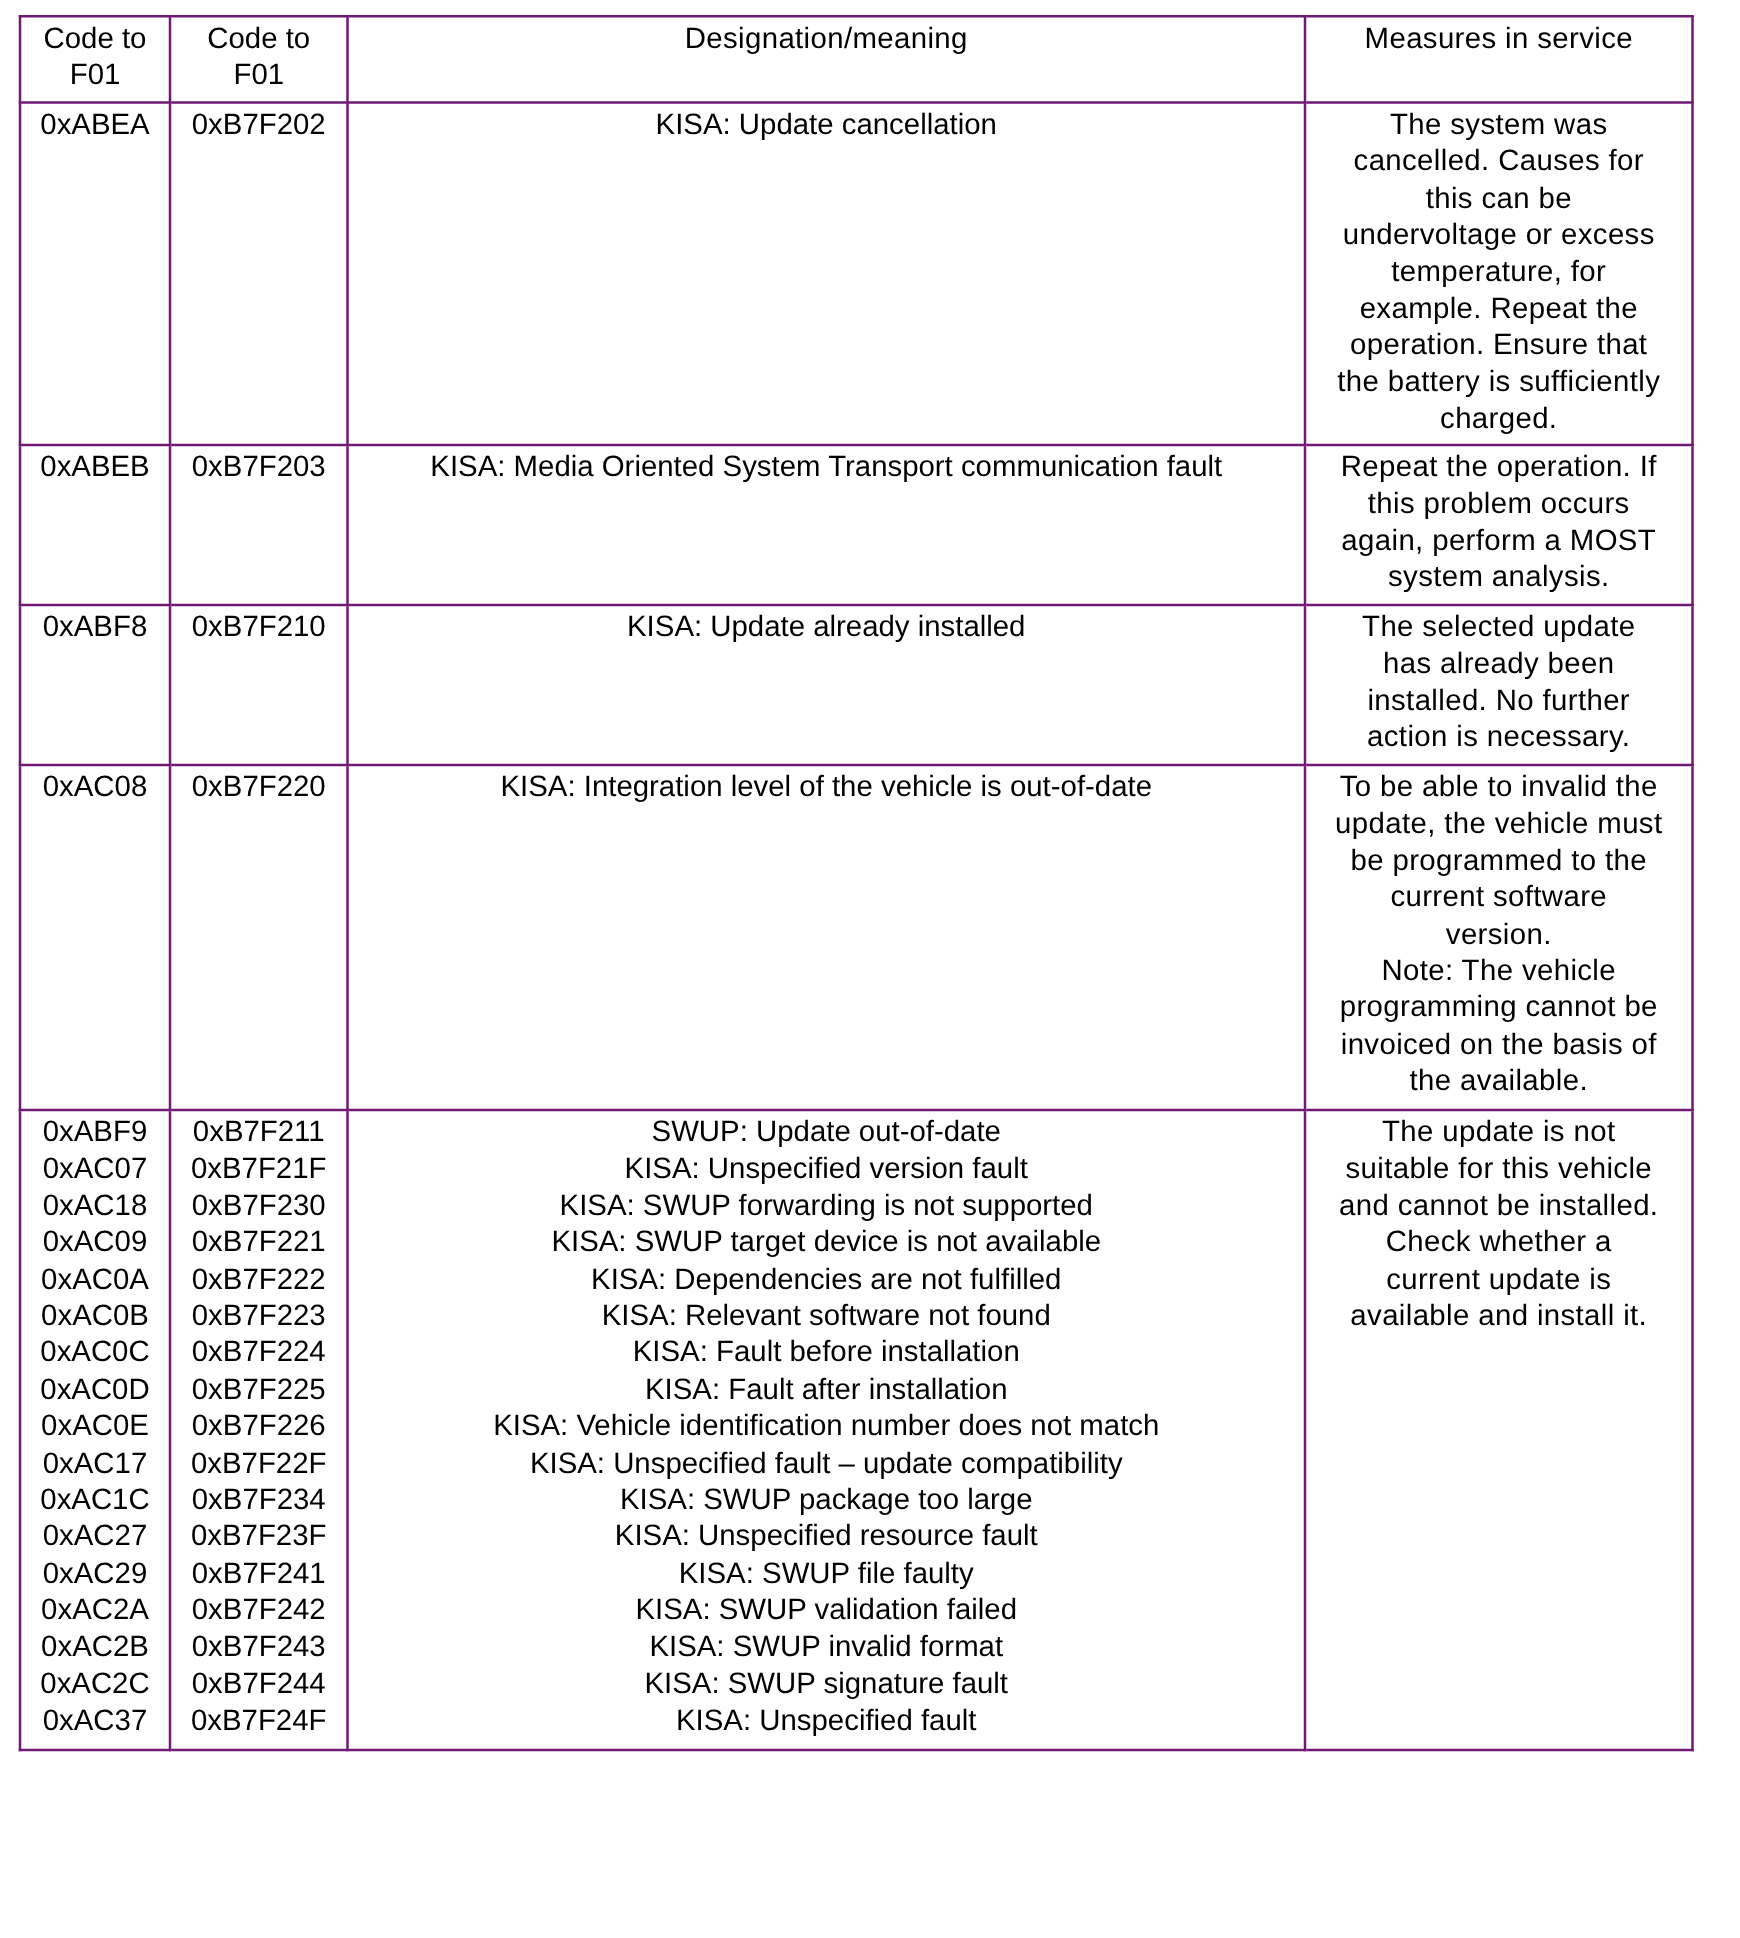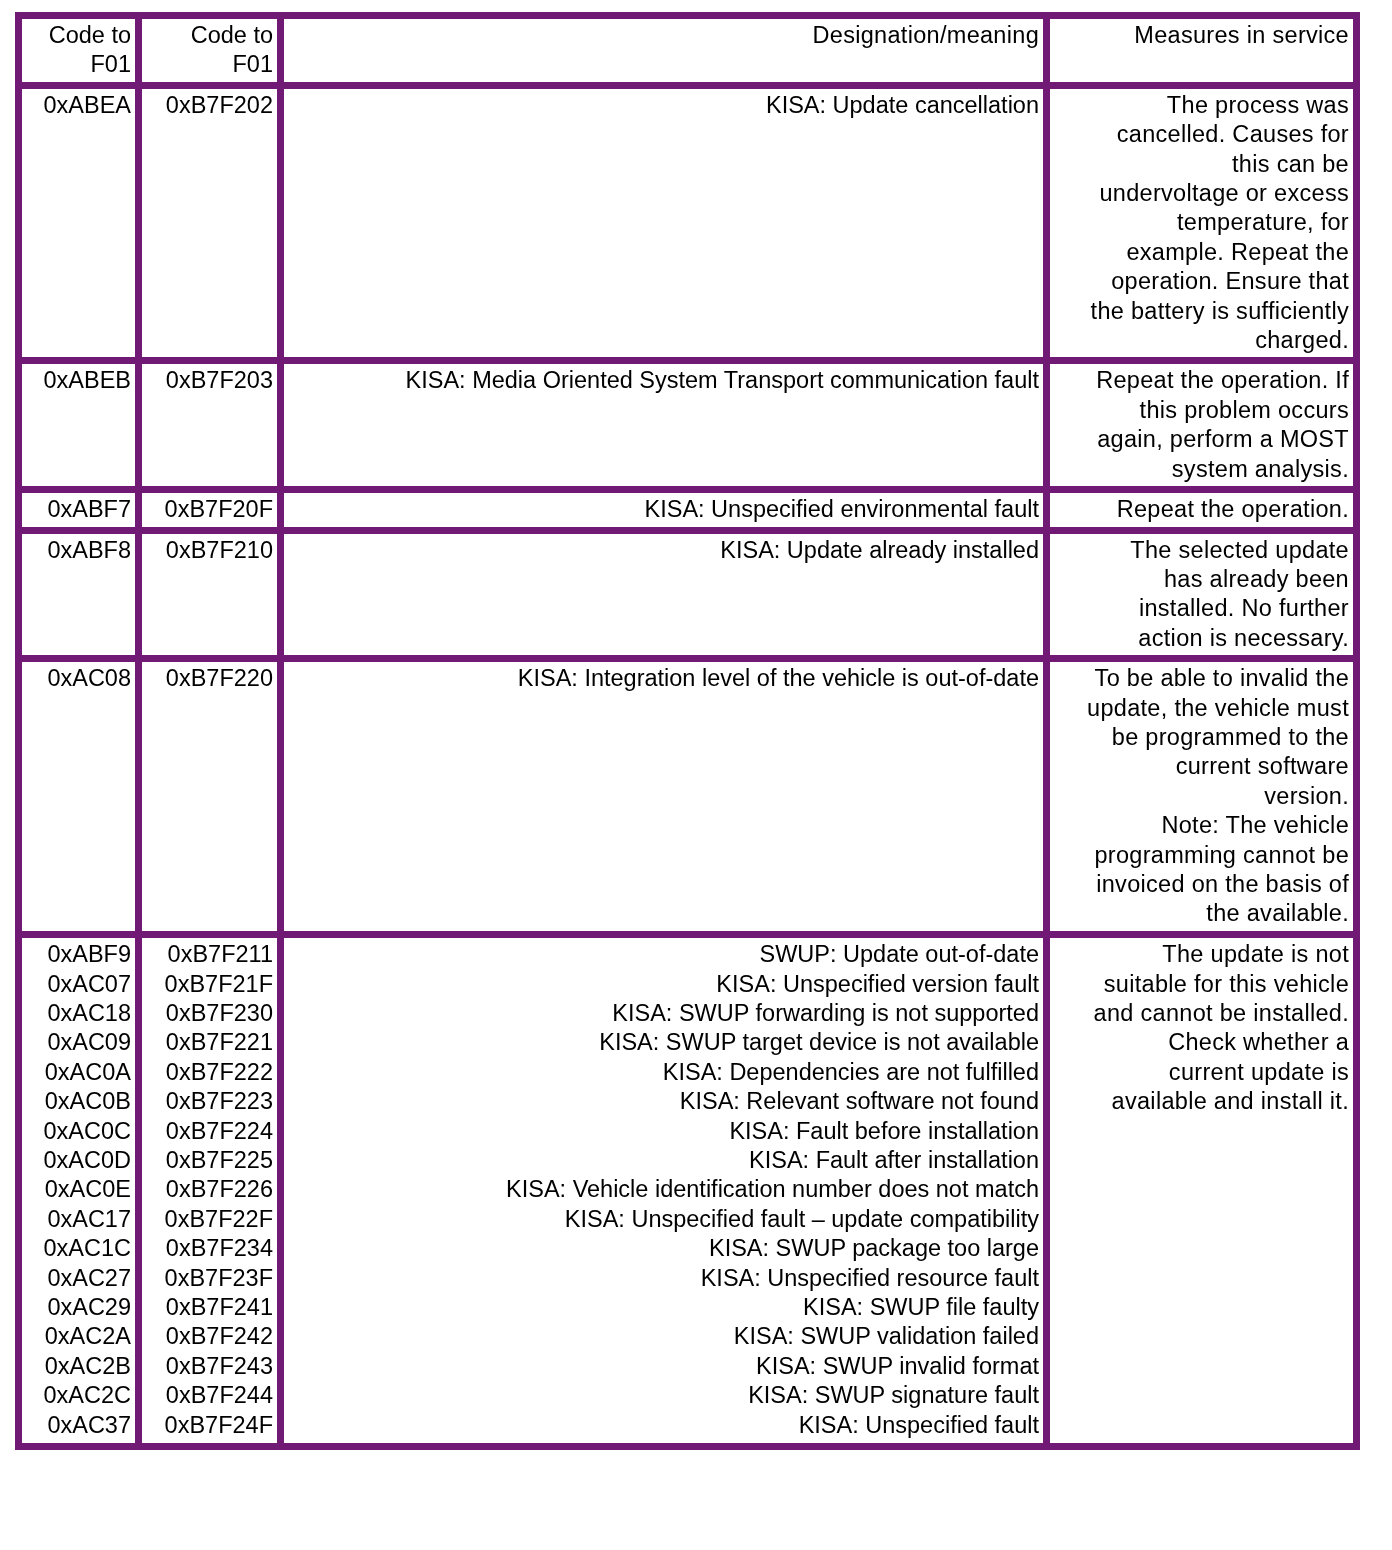--- a/index.html
+++ b/index.html
@@ -6,23 +6,23 @@
   body { width: 1392px; height: 1550px; position: relative; font-family: "Liberation Sans", sans-serif; color: #000; }
   table.codes {
     position: absolute; left: 15px; top: 12px;
     width: 1338px;
     border-collapse: collapse;
     table-layout: fixed;
     font-size: 23.5px;
     line-height: 29.4px;
   }
   table.codes td, table.codes th {
-    border: 7px solid #701a75;
+    border: 2px solid #701a75;
     vertical-align: top;
-    text-align: right;
+    text-align: center;
     font-weight: normal;
     padding: 2px 4px 2px 4px;
     white-space: normal;
   }
   col.c1 { width: 120px; }
   col.c2 { width: 142px; }
   col.c3 { width: 766px; }
   col.c4 { width: 310px; }
   .line { display: block; white-space: nowrap; }
   .hdr { letter-spacing: 0.3px; }
@@ -61,21 +61,21 @@
         <td>
           <span class="line">0xABEA</span>
         </td>
         <td>
           <span class="line">0xB7F202</span>
         </td>
         <td>
           <span class="line">KISA: Update cancellation</span>
         </td>
         <td class="meas">
-          <span class="line">The process was</span>
+          <span class="line">The system was</span>
           <span class="line">cancelled. Causes for</span>
           <span class="line">this can be</span>
           <span class="line">undervoltage or excess</span>
           <span class="line">temperature, for</span>
           <span class="line">example. Repeat the</span>
           <span class="line">operation. Ensure that</span>
           <span class="line">the battery is sufficiently</span>
           <span class="line">charged.</span>
         </td>
       </tr>
@@ -87,34 +87,20 @@
           <span class="line">0xB7F203</span>
         </td>
         <td>
           <span class="line">KISA: Media Oriented System Transport communication fault</span>
         </td>
         <td class="meas">
           <span class="line">Repeat the operation. If</span>
           <span class="line">this problem occurs</span>
           <span class="line">again, perform a MOST</span>
           <span class="line">system analysis.</span>
-        </td>
-      </tr>
-      <tr style="height: 39px;">
-        <td>
-          <span class="line">0xABF7</span>
-        </td>
-        <td>
-          <span class="line">0xB7F20F</span>
-        </td>
-        <td>
-          <span class="line">KISA: Unspecified environmental fault</span>
-        </td>
-        <td class="meas">
-          <span class="line">Repeat the operation.</span>
         </td>
       </tr>
       <tr style="height: 128px;">
         <td>
           <span class="line">0xABF8</span>
         </td>
         <td>
           <span class="line">0xB7F210</span>
         </td>
         <td>

